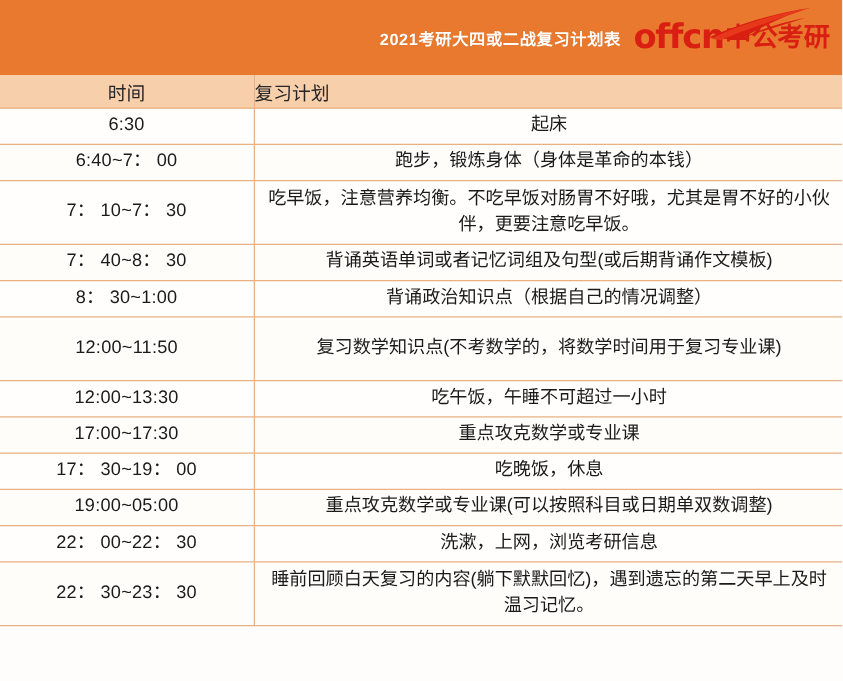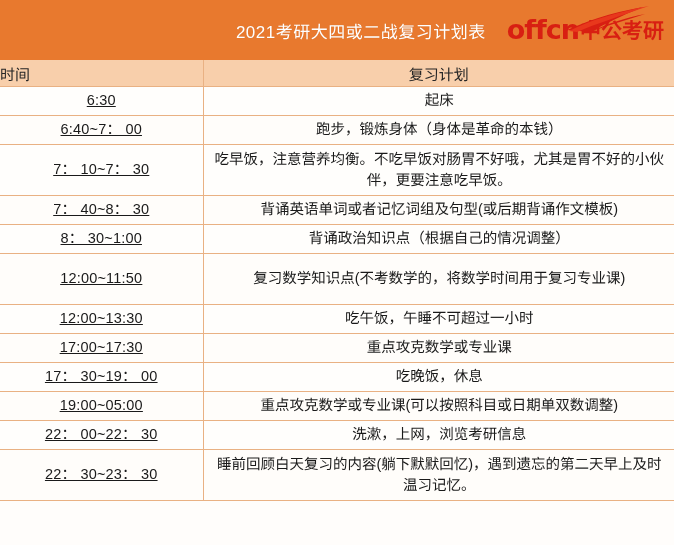--- a/index.html
+++ b/index.html
@@ -31,25 +31,25 @@
     background: #e8792e;
     display: flex;
     align-items: center;
     justify-content: flex-end;
     padding-right: 6px;
     box-sizing: border-box;
     overflow: hidden;
   }
   .banner-title {
     color: #ffffff;
-    font-size: 17px;
-    font-weight: normal;
+    font-size: 13px;
+    font-weight: bold;
     letter-spacing: 0.5px;
     white-space: nowrap;
-    margin-right: 21px;
+    margin-right: 10px;
     text-shadow: 0 0 1px rgba(0,0,0,0.10);
   }
   .logo {
     position: relative;
     display: flex;
     align-items: flex-end;
     white-space: nowrap;
     padding-right: 4px;
   }
   .logo-swoosh {
@@ -121,35 +121,34 @@
 
   thead tr.head-row th {
     background: #f8cfab;
     color: #262626;
     font-size: 15px;
     font-weight: normal;
     height: 26px;
     border-top: none;
     border-bottom: 1px solid #e9b183;
   }
-  thead th.th-time { text-align: left; }
-  thead th.th-plan { text-align: center; }
+  thead th.th-time { text-align: center; }
+  thead th.th-plan { text-align: left; }
 
   tbody td {
     background: #fffefc;
     color: #1a1a1a;
     font-size: 14.5px;
     line-height: 1.45;
   }
   tbody td.td-time {
     text-align: center;
     padding: 2px 0;
     letter-spacing: 0.2px;
     white-space: nowrap;
-    text-decoration: underline;
   }
   tbody td.td-plan {
     text-align: center;
     padding: 3px 6px 3px 7px;
   }
   tbody tr.r1 td { height: 22px; }
   tbody tr.r2 td { height: 44px; }
 
   
   tbody tr:nth-child(even) td { background: #fffdfa; }

